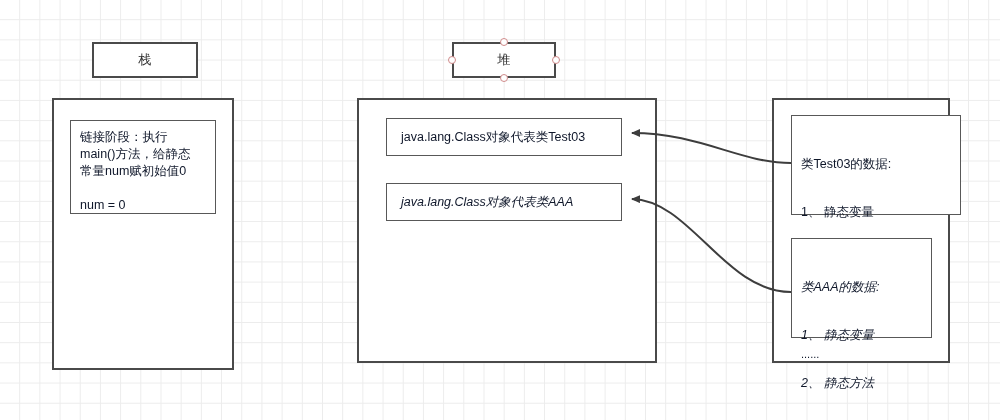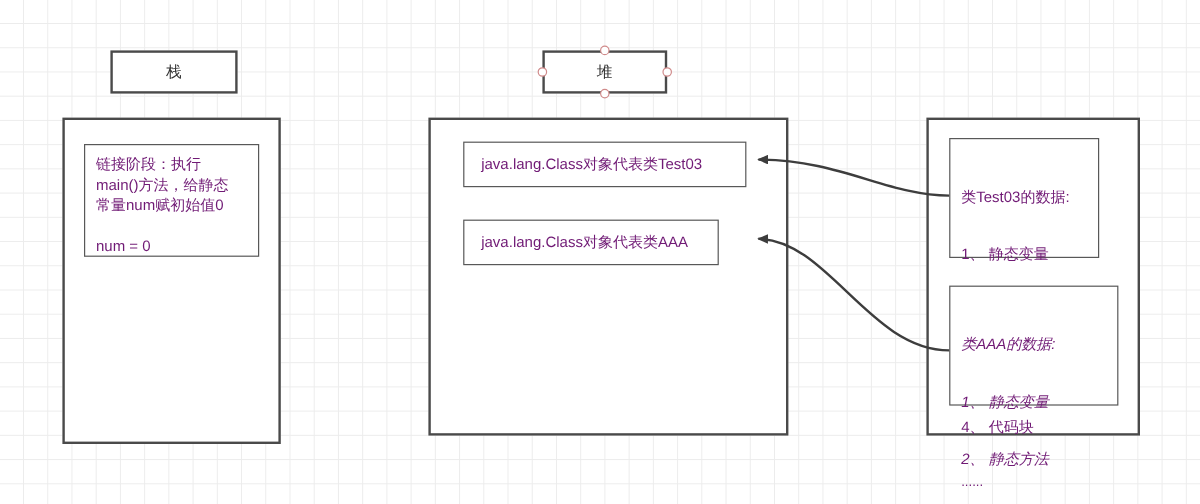--- a/index.html
+++ b/index.html
@@ -41,21 +41,21 @@
     letter-spacing: 0.5px;
   }
   .note {
     position: absolute;
     box-sizing: border-box;
     background: #ffffff;
     border: 1.5px solid #585858;
     padding: 8px 9px;
     font-size: 12.5px;
     line-height: 17px;
-    color: #701a75;
+    color: #0f172a;
     white-space: pre-wrap;
   }
   .note.center {
     display: flex;
     align-items: center;
     padding: 16px 14px;
     white-space: normal;
   }
   .handle {
     position: absolute;
@@ -100,33 +100,32 @@
 main()方法，给静态
 常量num赋初始值0
 
 num = 0</div>
 
   <div class="box" style="left:357px; top:98px; width:300px; height:265px;">
   </div>
   <div class="note center" style="left:386px; top:118px; width:236px; height:38px;">
     <span>java.lang.Class对象代表类Test03</span>
   </div>
-  <div class="note center" style="left:386px; top:183px; width:213px; height:38px;">
+  <div class="note center" style="left:386px; top:183px; width:236px; height:38px;font-style:italic;">
     <span>java.lang.Class对象代表类AAA</span>
   </div>
 
   <div class="box" style="left:772px; top:98px; width:178px; height:265px;">
   </div>
 
-  <div class="note" style="left:791px; top:115px; width:125px; height:100px; line-height:16px;">
+  <div class="note" style="left:791px; top:115px; width:170px; height:100px; line-height:16px;">
     <div>类Test03的数据:</div>
     <div>1、 静态变量</div>
     <div>2、 静态方法</div>
     <div>3、 常量池</div>
-    <div>4、 代码块</div>
     <div style="font-size:11px; line-height:13px;">......</div>
   </div>
 
   <div class="note" style="left:791px; top:238px; width:141px; height:100px; line-height:16px;font-style:italic;">
     <div>类AAA的数据:</div>
     <div>1、 静态变量</div>
     <div>2、 静态方法</div>
     
     
     

